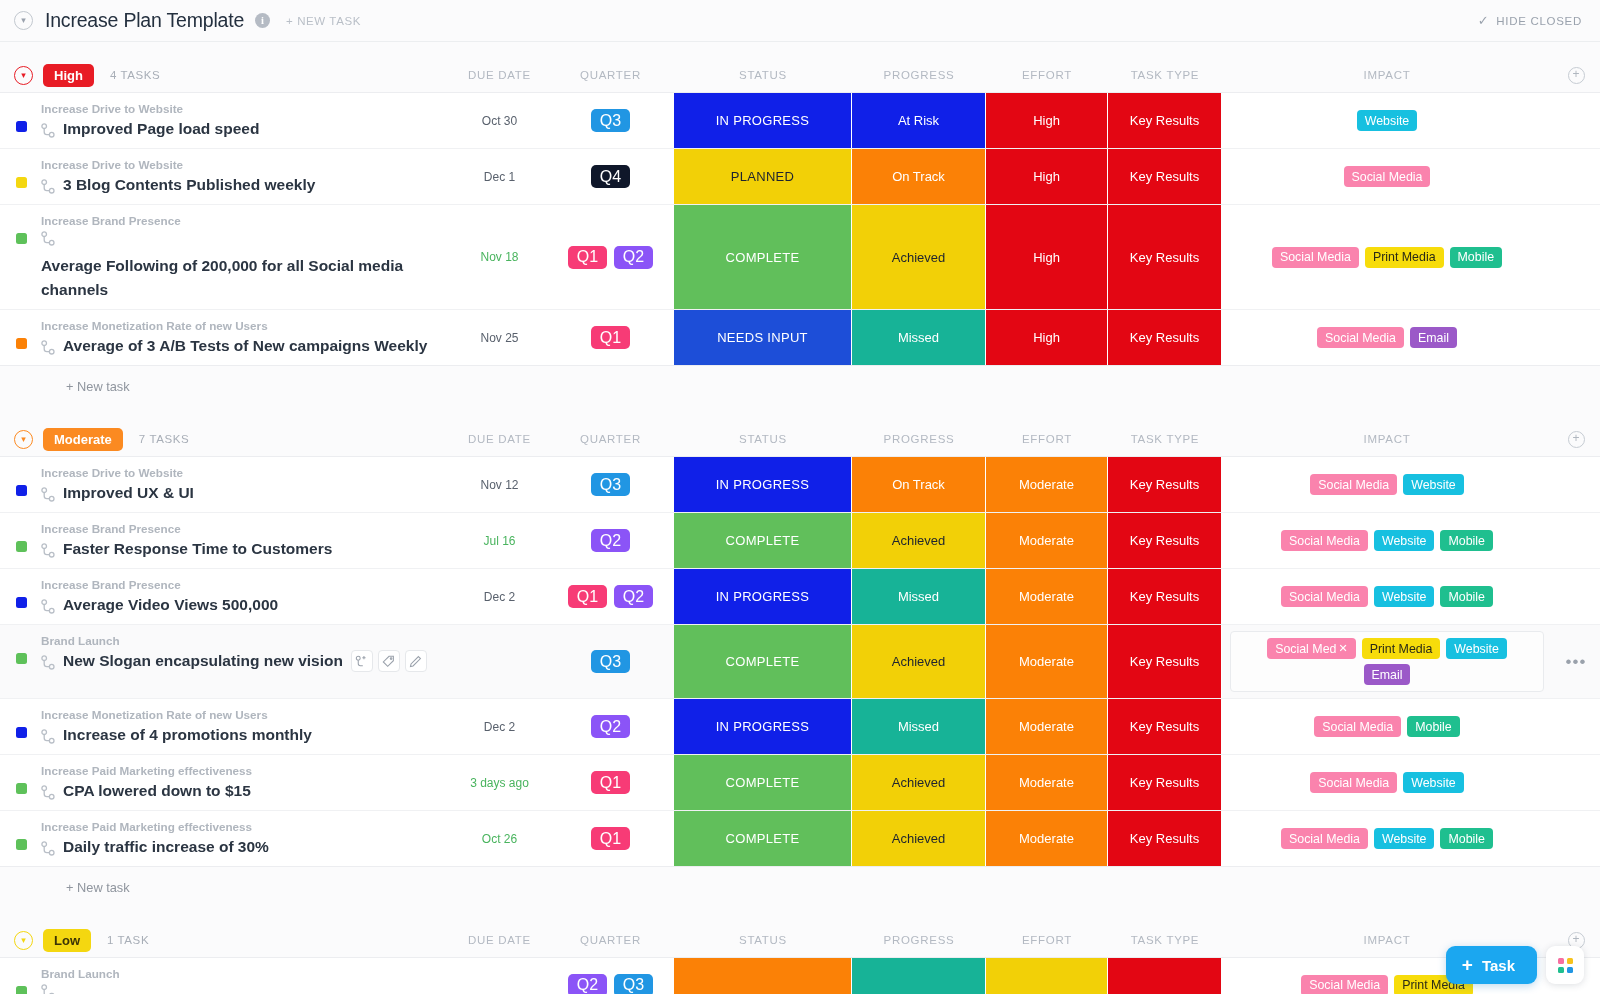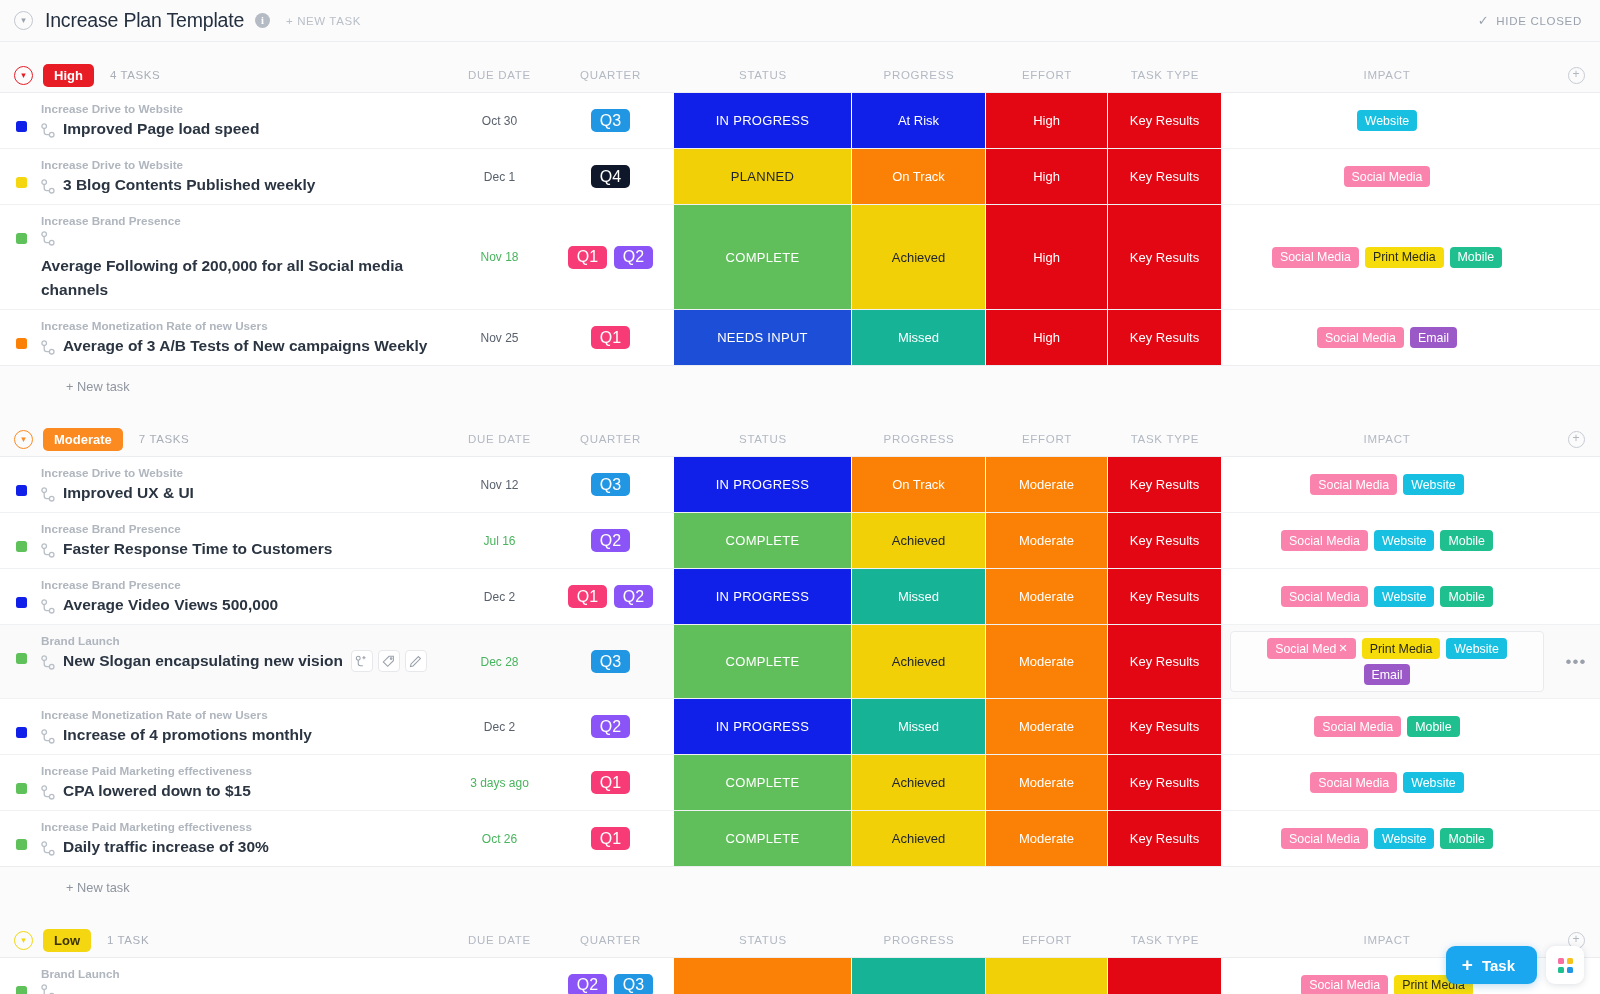--- a/index.html
+++ b/index.html
@@ -445,21 +445,20 @@
                   </div>
                   <div class="hov-btn">
                     <svg width="13" height="13" viewBox="0 0 16 16" fill="none" stroke="#9aa1ab" stroke-width="1.3">
                       <path d="M11.6 1.9l2.5 2.5L5 13.5 1.8 14.2 2.5 11z"></path>
                     </svg>
                   </div>
                 </span>
               </div>
             </div>
           </div>
-          <div class="c-date green">Dec 28</div>
           <div class="c-quarter">
             <span class="qtag" style="background:#2196e3">Q3</span>
           </div>
           <div class="cell c-status" style="background:#61bf5b">COMPLETE</div>
           <div class="cell c-progress dark" style="background:#f2d007">Achieved</div>
           <div class="cell c-effort" style="background:#fb8106">Moderate</div>
           <div class="cell c-type" style="background:#e30613">Key Results</div>
           <div class="c-impact">
             <div class="tags impact-hover-box">
               <span class="tag" style="background:#fa83ad">Social Med<span style="margin-left:2px;font-size:11px">✕</span></span>

